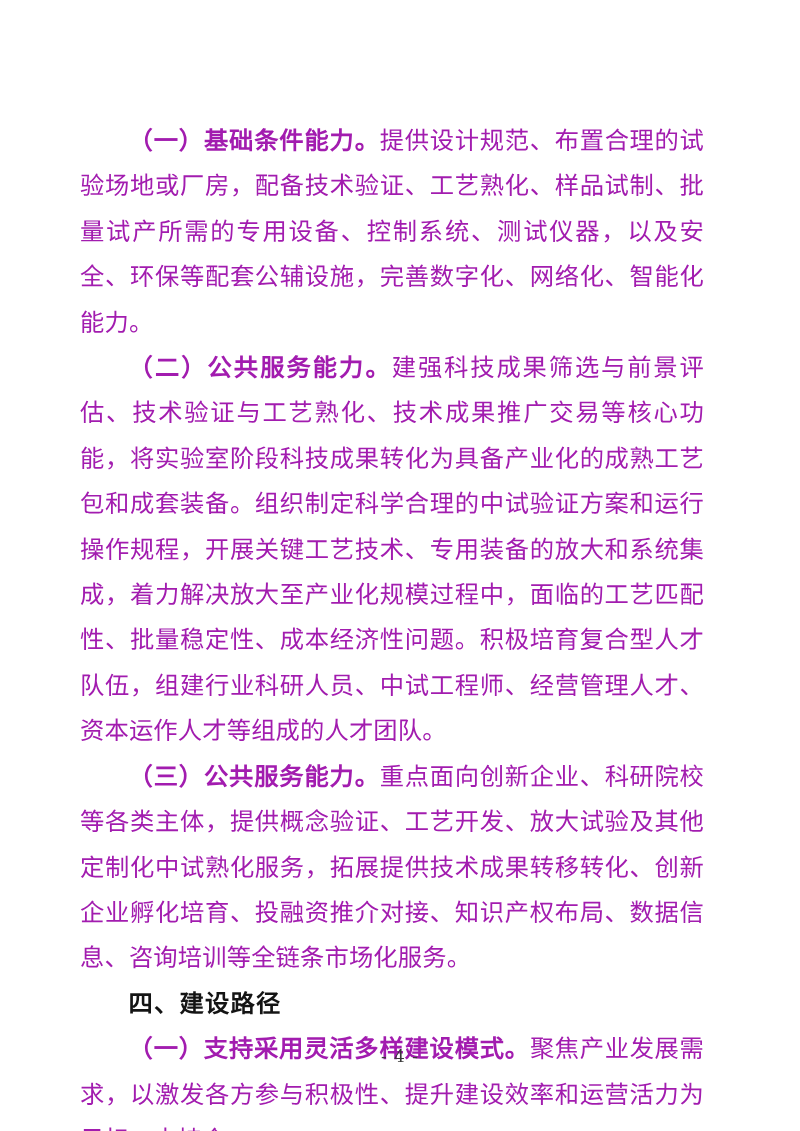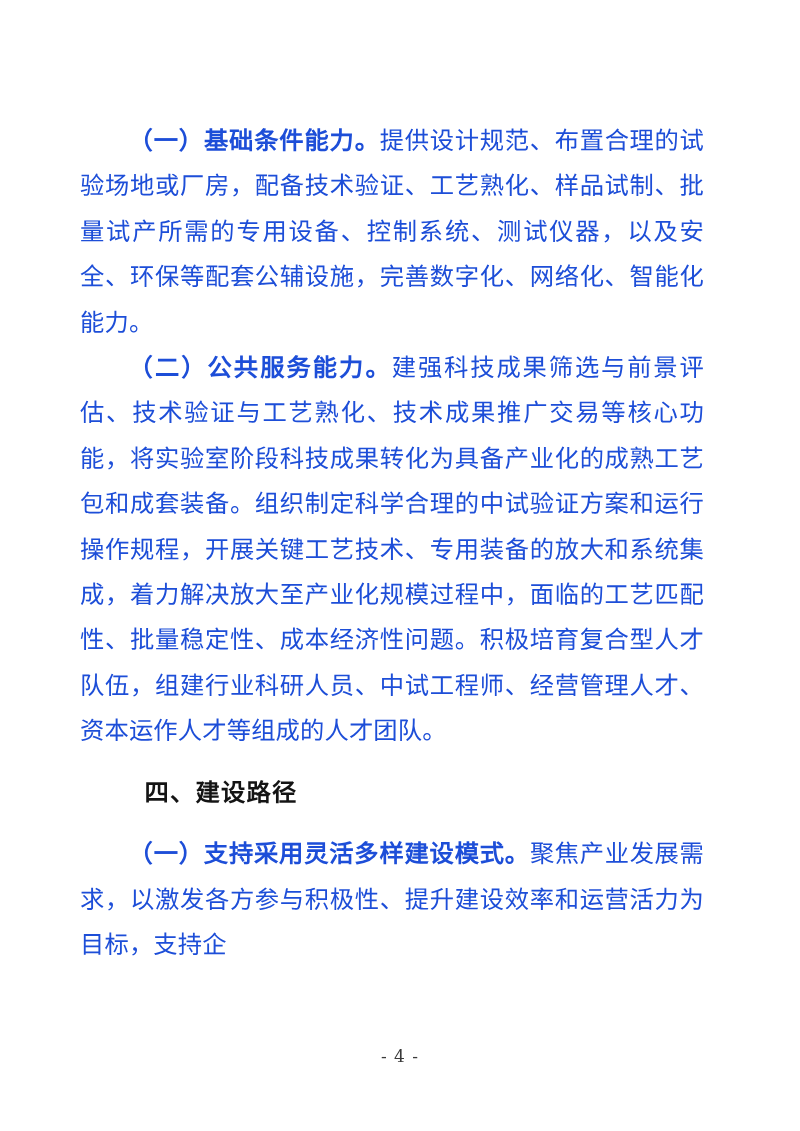--- a/index.html
+++ b/index.html
@@ -37,34 +37,34 @@
   }
 
   .doc-paragraph {
     margin: 0;
     font-size: 24.3px;
     line-height: 45.4px;
     text-align: justify;
     text-justify: inter-character;
     text-indent: 48.6px;          
     letter-spacing: 0.15px;
-    color: #1d4ed8;
+    color: #a21caf;
     font-family: "DejaVu Serif", "Liberation Serif", serif;
     word-break: break-all;
   }
 
   
   .lead-in {
     font-weight: 600;
     letter-spacing: 0.3px;
   }
 
   
   .doc-heading {
-    margin: 16px;
+    margin: 0;
     font-size: 24.3px;
     line-height: 45.4px;
     text-indent: 48.6px;
     font-family: "DejaVu Sans", "Liberation Sans", sans-serif;
     font-weight: 700;
     letter-spacing: 1.2px;
     color: #141414;
   }
 
   
@@ -84,20 +84,21 @@
 <body>
 
 <div id="page-sheet">
 
   <div id="text-column">
 
     <p class="doc-paragraph"><span class="lead-in">（一）基础条件能力。</span><span>提供设计规范、布置合理的试验场地或厂房，配备技术验证、工艺熟化、样品试制、批量试产所需的专用设备、控制系统、测试仪器，以及安全、环保等配套公辅设施，完善数字化、网络化、智能化能力。</span></p>
 
     <p class="doc-paragraph"><span class="lead-in">（二）公共服务能力。</span><span>建强科技成果筛选与前景评估、技术验证与工艺熟化、技术成果推广交易等核心功能，将实验室阶段科技成果转化为具备产业化的成熟工艺包和成套装备。组织制定科学合理的中试验证方案和运行操作规程，开展关键工艺技术、专用装备的放大和系统集成，着力解决放大至产业化规模过程中，面临的工艺匹配性、批量稳定性、成本经济性问题。积极培育复合型人才队伍，组建行业科研人员、中试工程师、经营管理人才、资本运作人才等组成的人才团队。</span></p>
 
+    <p class="doc-paragraph"><span class="lead-in">（三）公共服务能力。</span><span>重点面向创新企业、科研院校等各类主体，提供概念验证、工艺开发、放大试验及其他定制化中试熟化服务，拓展提供技术成果转移转化、创新企业孵化培育、投融资推介对接、知识产权布局、数据信息、咨询培训等全链条市场化服务。</span></p>
 
     <h2 class="doc-heading">四、建设路径</h2>
 
     <p class="doc-paragraph"><span class="lead-in">（一）支持采用灵活多样建设模式。</span><span>聚焦产业发展需求，以激发各方参与积极性、提升建设效率和运营活力为目标，支持企</span></p>
 
   </div>
 
   <div id="page-footer">- 4 -</div>
 
 </div>

